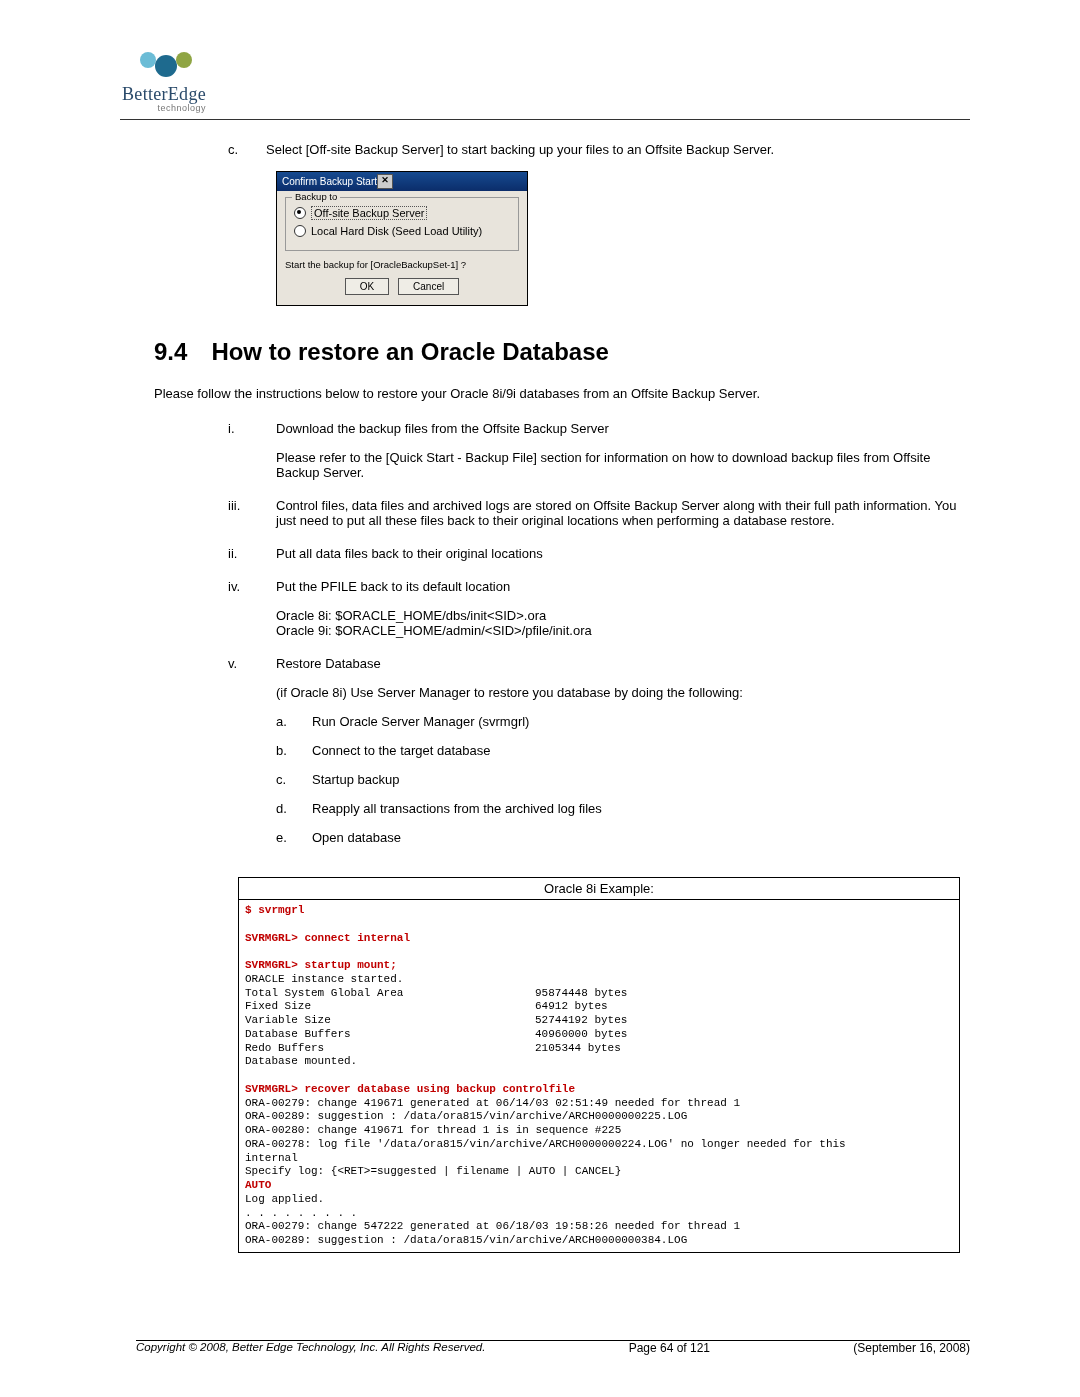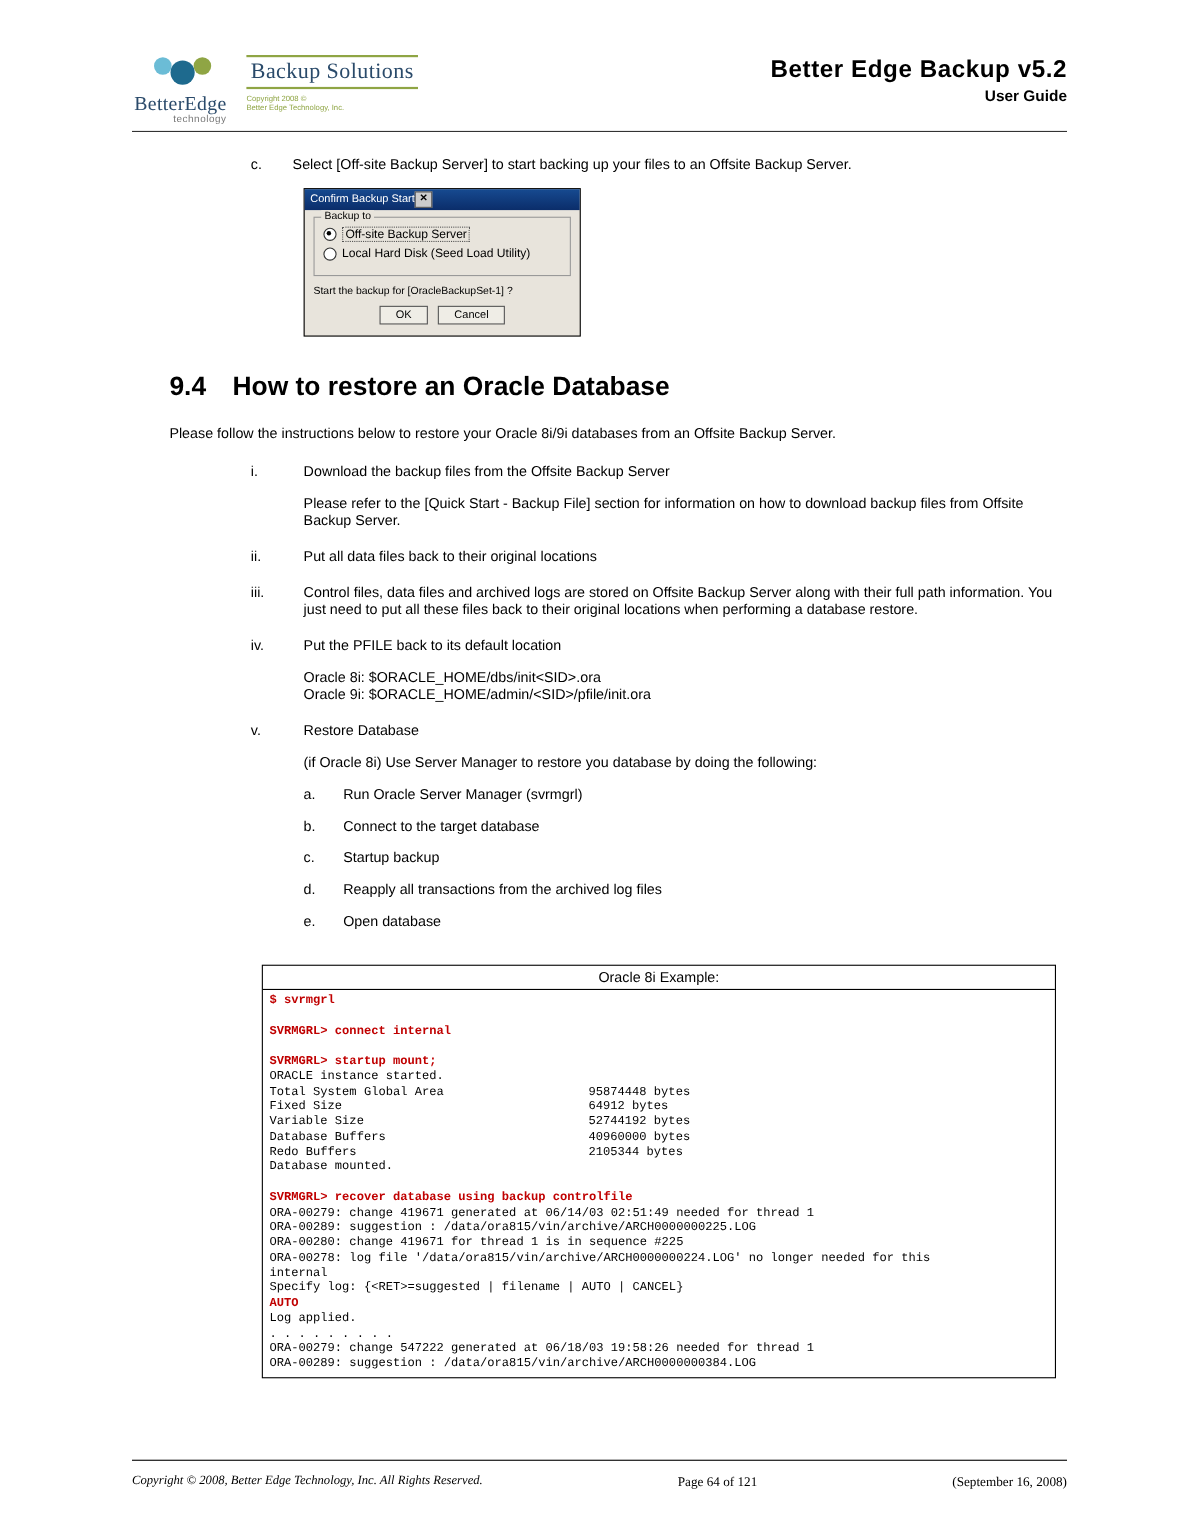--- a/index.html
+++ b/index.html
@@ -198,29 +198,28 @@
     padding: 4px 6px;
     font-family: "Courier New", monospace;
     font-size: 11px;
     line-height: 1.25;
     white-space: pre;
   }
   .red { color: #c00000; font-weight: bold; }
   .col2 { display:inline-block; }
   .footer {
     position: absolute;
-    left: 120px;
+    left: 136px;
     right: 110px;
     bottom: 42px;
     border-top: 1px solid #000;
-    padding-top: 12px;
+    padding-top: 0;
     font-size: 12px;
     display: flex;
     justify-content: space-between;
-    font-family: Liberation Serif, serif;
   }
   .footer .cpy { font-style: italic; font-size:11.5px;}
 </style>
 </head>
 <body>
 
 <div class="page">
 
   <div class="header">
     <div class="logo-block">
@@ -228,31 +227,20 @@
         <svg width="86" height="36" viewBox="0 0 86 36">
           <circle cx="28" cy="10" r="8" fill="#6bbcd6"></circle>
           <circle cx="46" cy="16" r="11" fill="#1e6a8e"></circle>
           <circle cx="64" cy="10" r="8" fill="#8fa544"></circle>
         </svg>
         <div class="logo-left-text">
           <span class="be">BetterEdge</span>
           <span class="tech">technology</span>
         </div>
       </div>
-      <div class="logo-right-wrap">
-        <div class="logo-right">Backup Solutions</div>
-        <div class="logo-sub">
-          <span>Copyright 2008 ©</span><br>
-          <span>Better Edge Technology, Inc.</span>
-        </div>
-      </div>
-    </div>
-    <div class="title-block">
-      <div class="title-main">Better  Edge  Backup  v5.2</div>
-      <div class="title-sub">User Guide</div>
     </div>
   </div>
 
   <div class="content">
 
     <div class="step-c">
       <div class="step-marker">c.</div>
       <div>Select [Off-site Backup Server] to start backing up your files to an Offsite Backup Server.</div>
     </div>
 
@@ -289,26 +277,26 @@
 
     <ol class="roman">
       <li>
         <div class="m">i.</div>
         <div class="b">
           <div>Download the backup files from the Offsite Backup Server</div>
           <div class="para">Please refer to the [Quick Start - Backup File] section for information on how to download backup files from Offsite Backup Server.</div>
         </div>
       </li>
       <li>
+        <div class="m">iii.</div>
+        <div class="b">Control files, data files and archived logs are stored on Offsite Backup Server along with their full path information. You just need to put all these files back to their original locations when performing a database restore.</div>
+      </li>
+      <li>
         <div class="m">ii.</div>
         <div class="b">Put all data files back to their original locations</div>
-      </li>
-      <li>
-        <div class="m">iii.</div>
-        <div class="b">Control files, data files and archived logs are stored on Offsite Backup Server along with their full path information. You just need to put all these files back to their original locations when performing a database restore.</div>
       </li>
       <li>
         <div class="m">iv.</div>
         <div class="b">
           <div>Put the PFILE back to its default location</div>
           <div class="para">
             <div>Oracle 8i: $ORACLE_HOME/dbs/init&lt;SID&gt;.ora</div>
             <div>Oracle 9i: $ORACLE_HOME/admin/&lt;SID&gt;/pfile/init.ora</div>
           </div>
         </div>

